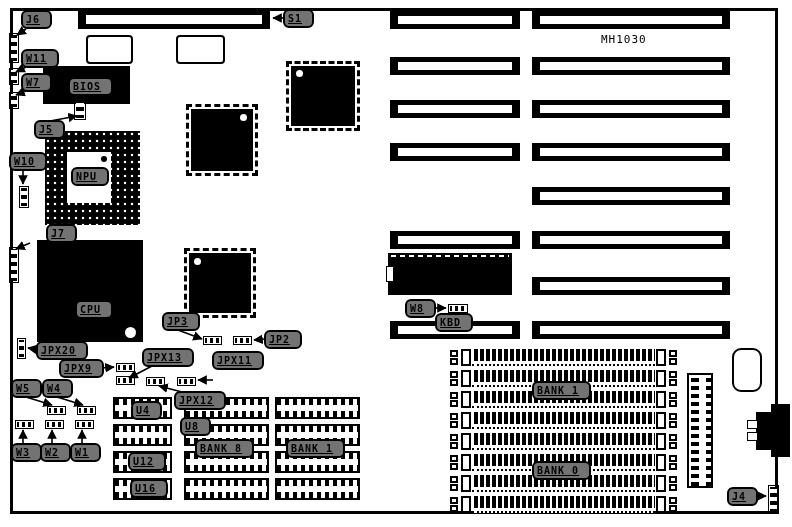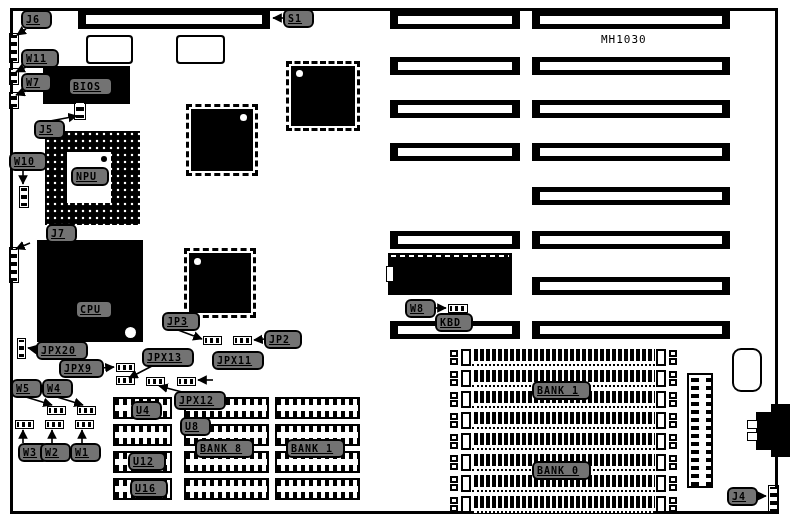--- a/index.html
+++ b/index.html
@@ -130,21 +130,21 @@
   <div class="callout" style="left:22px;top:224px;margin-left:24px;">J7</div>
   <div class="callout" style="left:162px;top:312px;">JP3</div>
   <div class="callout" style="left:264px;top:330px;">JP2</div>
   <div class="callout" style="left:36px;top:341px;">JPX20</div>
   <div class="callout" style="left:59px;top:359px;">JPX9</div>
   <div class="callout" style="left:142px;top:348px;">JPX13</div>
   <div class="callout" style="left:212px;top:351px;">JPX11</div>
   <div class="callout" style="left:174px;top:391px;">JPX12</div>
   <div class="callout" style="left:11px;top:379px;">W5</div>
   <div class="callout" style="left:42px;top:379px;">W4</div>
-  <div class="callout" style="left:18px;top:443px;">W3</div>
+  <div class="callout" style="left:11px;top:443px;">W3</div>
   <div class="callout" style="left:40px;top:443px;">W2</div>
   <div class="callout" style="left:70px;top:443px;">W1</div>
   <div class="callout" style="left:131px;top:401px;">U4</div>
   <div class="callout" style="left:136px;top:417px;margin-left:44px;">U8</div>
   <div class="callout" style="left:128px;top:452px;">U12</div>
   <div class="callout" style="left:130px;top:479px;">U16</div>
   <div class="callout" style="left:195px;top:439px;">BANK 8</div>
   <div class="callout" style="left:286px;top:439px;">BANK 1</div>
   <div class="callout" style="left:532px;top:381px;">BANK 1</div>
   <div class="callout" style="left:532px;top:461px;">BANK 0</div>

